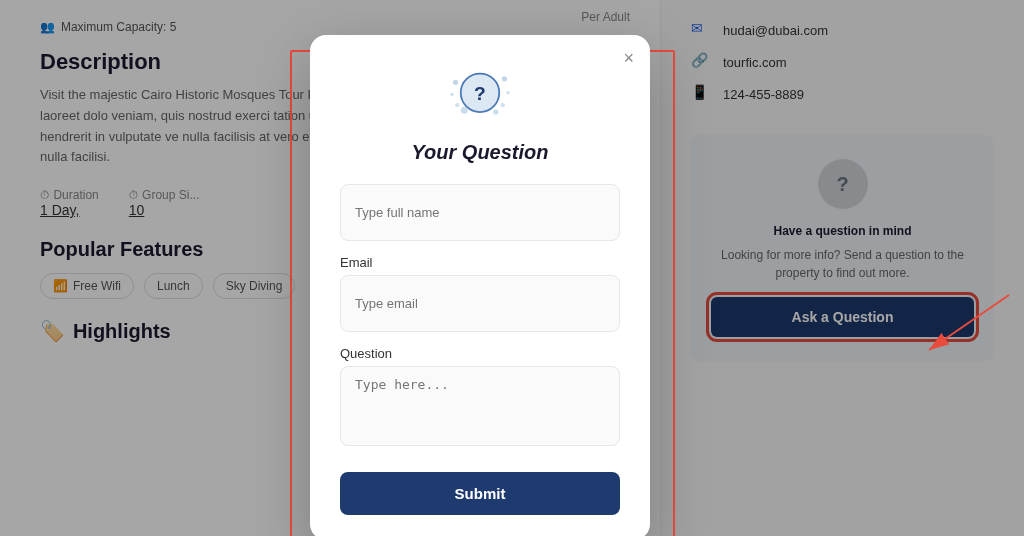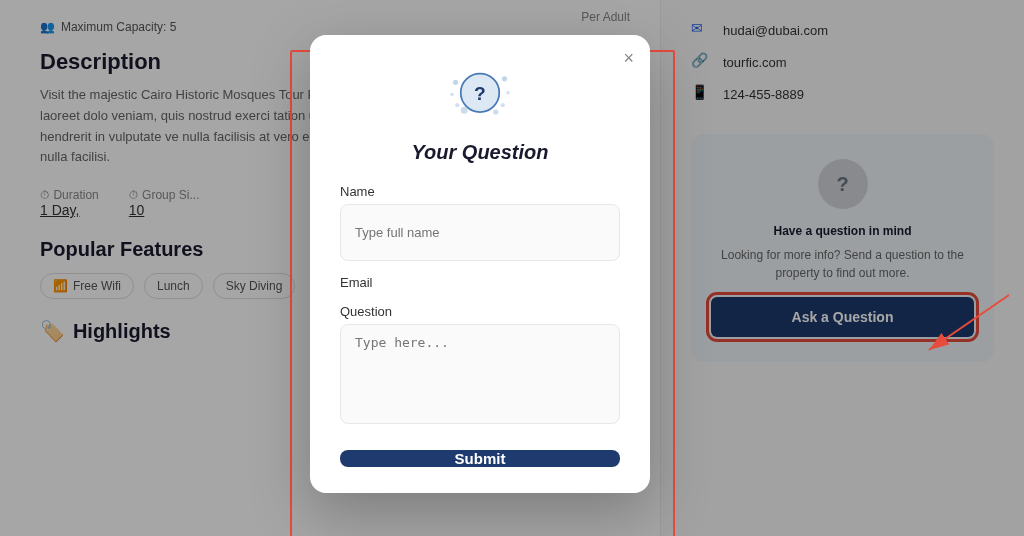--- a/index.html
+++ b/index.html
@@ -267,26 +267,27 @@
 
     .modal-textarea {
       width: 100%;
       padding: 10px 14px;
       border: 1.5px solid #e5e7eb;
       border-radius: 8px;
       font-size: 13px;
       color: #a21caf;
       outline: none;
       background: #fafafa;
-      height: 100px;
+      height: 80px;
       resize: none;
     }
 
     .modal-submit {
       width: 100%;
+      padding: 13px;
       background: #1e3a6e;
       color: #fff;
       border: none;
       border-radius: 8px;
       font-size: 15px;
       font-weight: 600;
       cursor: pointer;
       margin-top: 8px;
     }
 
@@ -425,26 +426,26 @@
       <circle cx="22" cy="50" r="4" fill="#a8c4e0" opacity="0.6"></circle>
       <circle cx="58" cy="52" r="3" fill="#a8c4e0" opacity="0.6"></circle>
       <circle cx="14" cy="44" r="2.5" fill="#c5d8f0" opacity="0.8"></circle>
       <circle cx="66" cy="44" r="2.5" fill="#c5d8f0" opacity="0.8"></circle>
     </svg>
   </div>
 
   <div class="modal-title">Your Question</div>
 
   <div class="modal-field">
-    <label class="modal-label">Name</label>
     <input class="modal-input" type="text" placeholder="Type full name" style="">
   </div>
 
   <div class="modal-field">
     <label class="modal-label">Email</label>
+    <input class="modal-input" type="email" placeholder="Type email" style="">
   </div>
 
   <div class="modal-field">
     <label class="modal-label">Question</label>
     <textarea class="modal-textarea" placeholder="Type here..." style=""></textarea>
   </div>
 
   <button class="modal-submit">Submit</button>
 </div>
 

